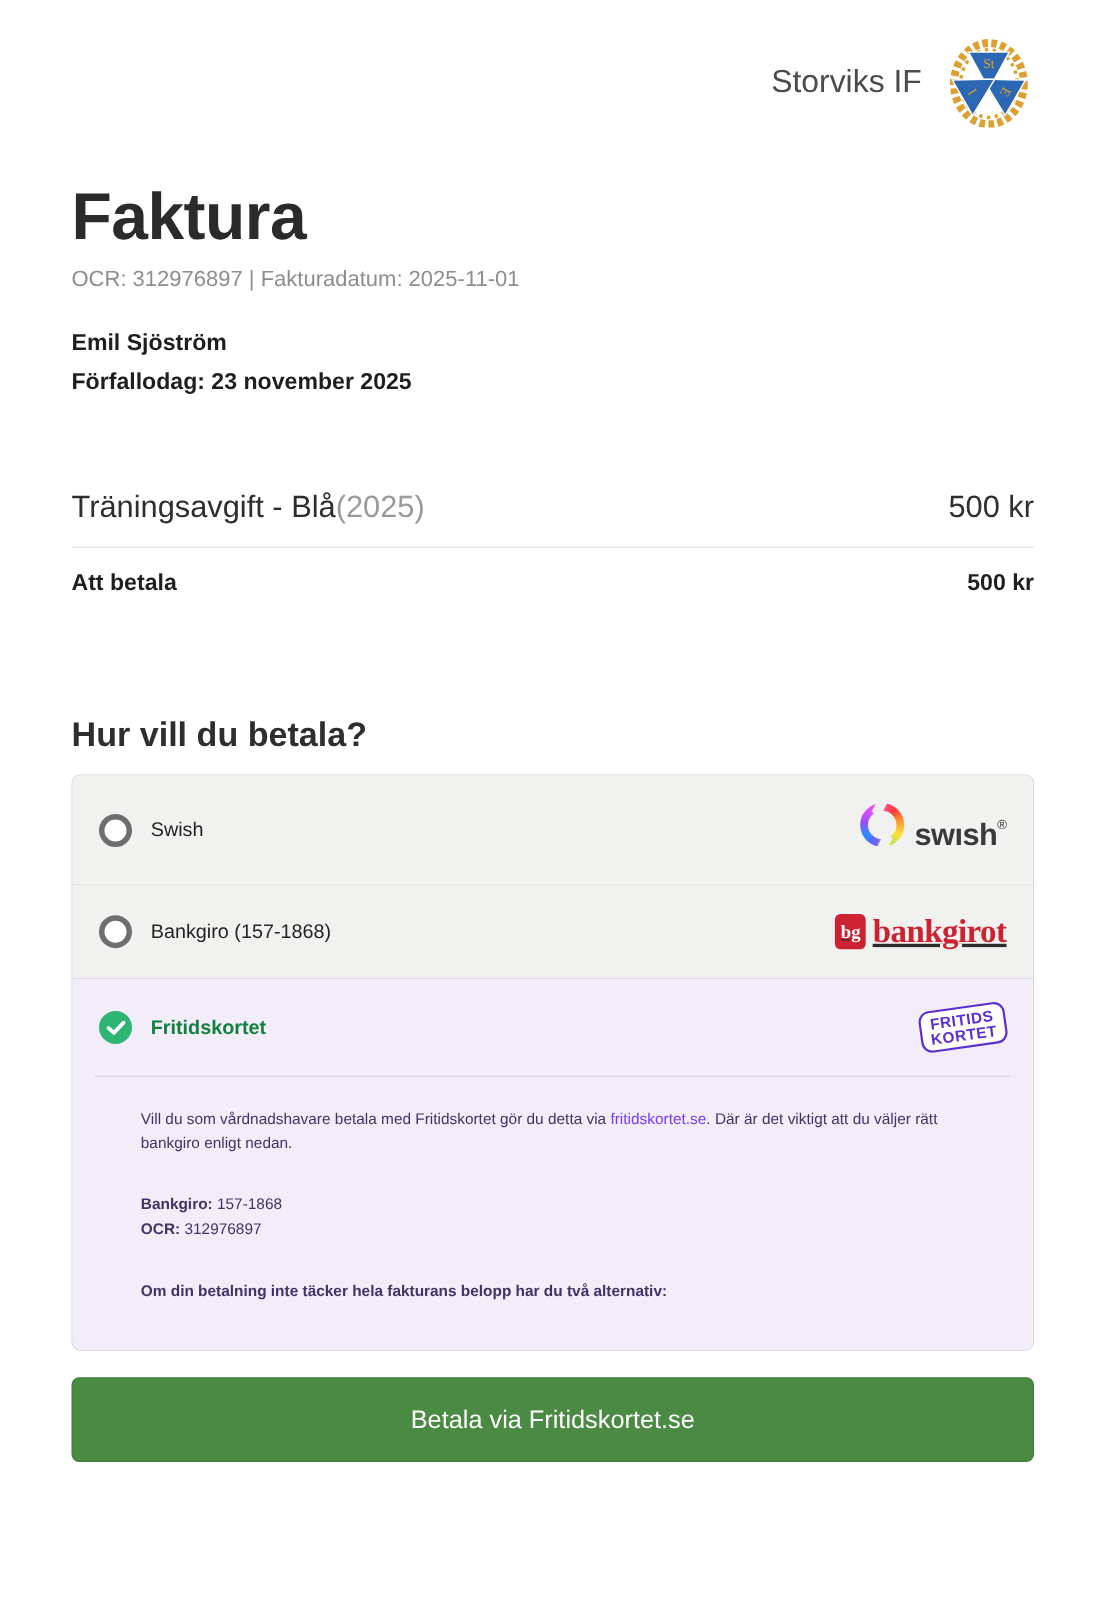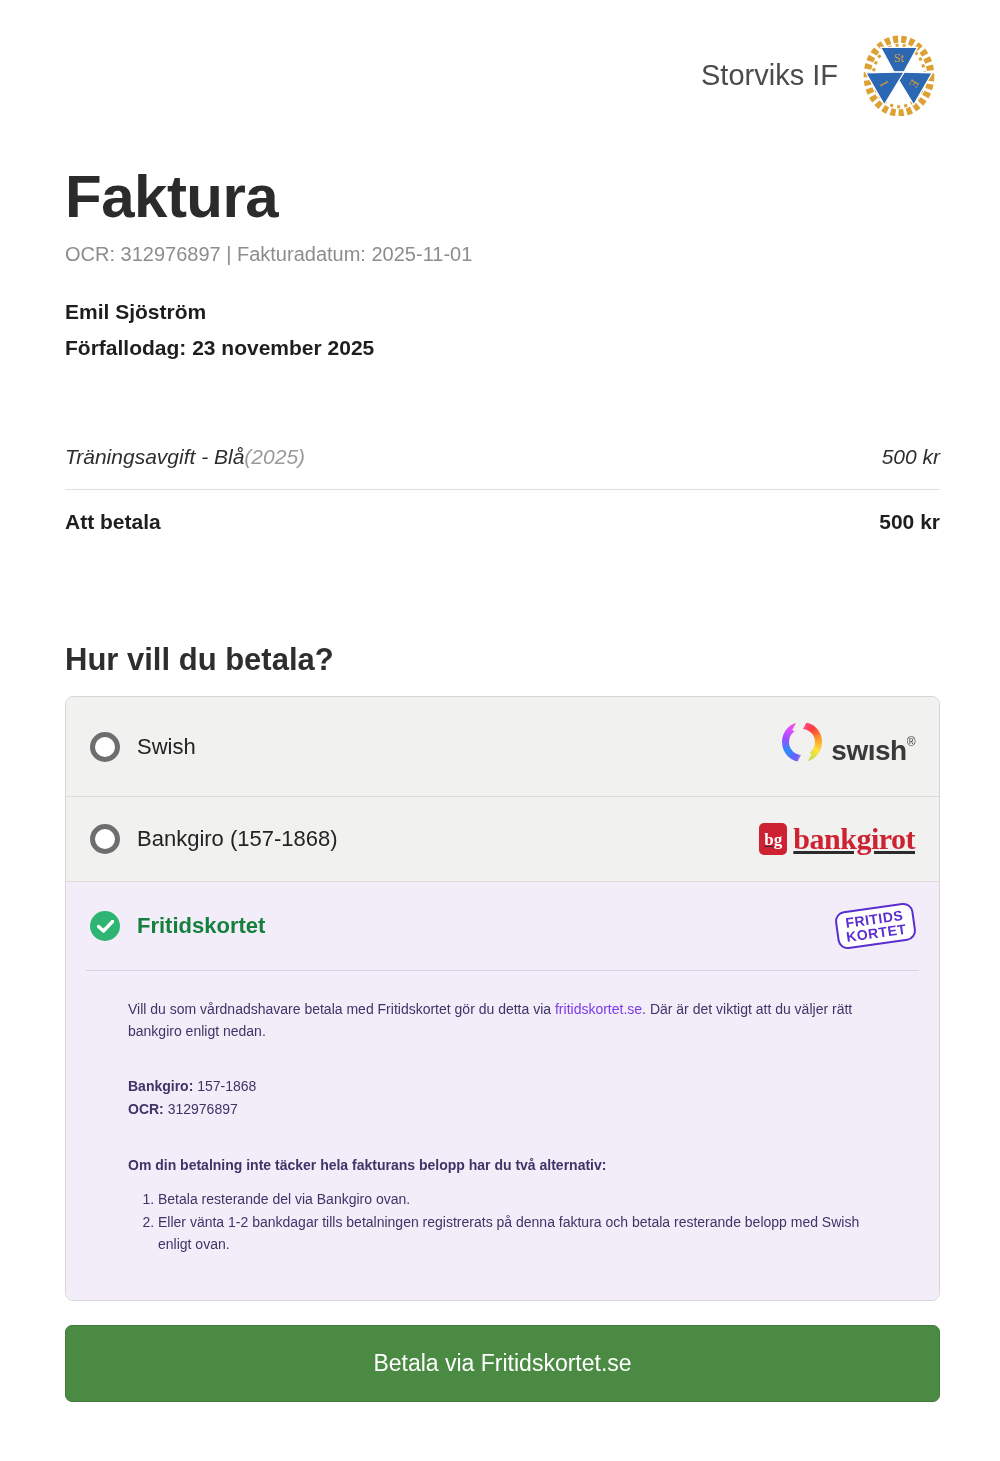--- a/index.html
+++ b/index.html
@@ -16,31 +16,31 @@
   .org-name { font-size:29px; color:#4b4b4b; }
   .club-logo { width:82px; height:82px; display:block; }
 
   
   .title { margin-top:46px; font-size:60px; font-weight:700; color:#2b2b2b; letter-spacing:-0.5px; }
   .meta { margin-top:12px; font-size:20px; color:#8d8d8d; }
   .recipient-block { margin-top:28px; font-size:21px; font-weight:700; color:#1e1e1e; line-height:1.7; }
 
   
   .items { margin-top:64px; }
-  .item-row { display:flex; justify-content:space-between; align-items:center; padding:16px 0 20px 0; font-size:21px; color:#2e2e2e;font-style:italic; }
+  .item-row { display:flex; justify-content:space-between; align-items:center; padding:16px 0 20px 0; font-size:28px; color:#2e2e2e; }
   .item-year { color:#9a9a9a; }
   .items-divider { border:none; border-top:1px solid #e0e0e0; height:0; }
   .total-row { display:flex; justify-content:space-between; align-items:center; padding:20px 0; font-size:21px; font-weight:700; color:#1e1e1e; }
 
   
   .pay-heading { margin-top:88px; font-size:31px; font-weight:700; color:#2e2e2e; }
   .pay-box { margin-top:18px; border:1px solid #d6d6d6; border-radius:8px; overflow:hidden; background:#fff; }
   .pay-row { display:flex; justify-content:space-between; align-items:center; padding:25px 24px; background:#f1f1ef; border-bottom:1px solid #dcdcdc; cursor:pointer; }
   .pay-row-left { display:flex; align-items:center; gap:17px; }
-  .pay-label { font-size:22px; color:#232323; }
+  .pay-label { font-size:18px; color:#232323; }
   .radio { width:30px; height:30px; border:5px solid #6e6e6e; border-radius:50%; background:#fff; flex:0 0 auto; }
 
   .pay-row.selected { background:#f2edf9; border-bottom:none; }
   .pay-label.selected-label { font-weight:700; color:#15803d; }
   .check-circle { width:30px; height:30px; border-radius:50%; background:#2fb573; display:flex; align-items:center; justify-content:center; flex:0 0 auto; }
 
   
   .swish-logo { display:flex; align-items:flex-start; gap:9px; }
   .swish-ring { position:relative; width:40px; height:40px; border-radius:50%;
     background:conic-gradient(from 200deg, #6f5cff, #2b8cff, #9b4dff, #e14fff, #ff4f9a, #ff3d3d, #ff9b2e, #ffe23d, #b8e04b, #6f5cff); }
@@ -163,22 +163,18 @@
     <div class="fk-details">
       <hr class="fk-divider">
       <p class="fk-text fk-intro"><span>Vill du som vårdnadshavare betala med Fritidskortet gör du detta via </span><a class="fk-link">fritidskortet.se</a><span>. Där är det viktigt att du väljer rätt bankgiro enligt nedan.</span></p>
 
       <div class="fk-text fk-pairs">
         <div><span class="fk-pair-label">Bankgiro:</span><span> 157-1868</span></div>
         <div><span class="fk-pair-label">OCR:</span><span> 312976897</span></div>
       </div>
 
       <p class="fk-text fk-alt-heading">Om din betalning inte täcker hela fakturans belopp har du två alternativ:</p>
-      <ol class="fk-text fk-list">
-        <li>Betala resterande del via Bankgiro ovan.</li>
-        <li>Eller vänta 1-2 bankdagar tills betalningen registrerats på denna faktura och betala resterande belopp med Swish enligt ovan.</li>
-      </ol>
     </div>
   </div>
 
   <button class="cta-button">Betala via Fritidskortet.se</button>
 
 </div>
 
 </body></html>

